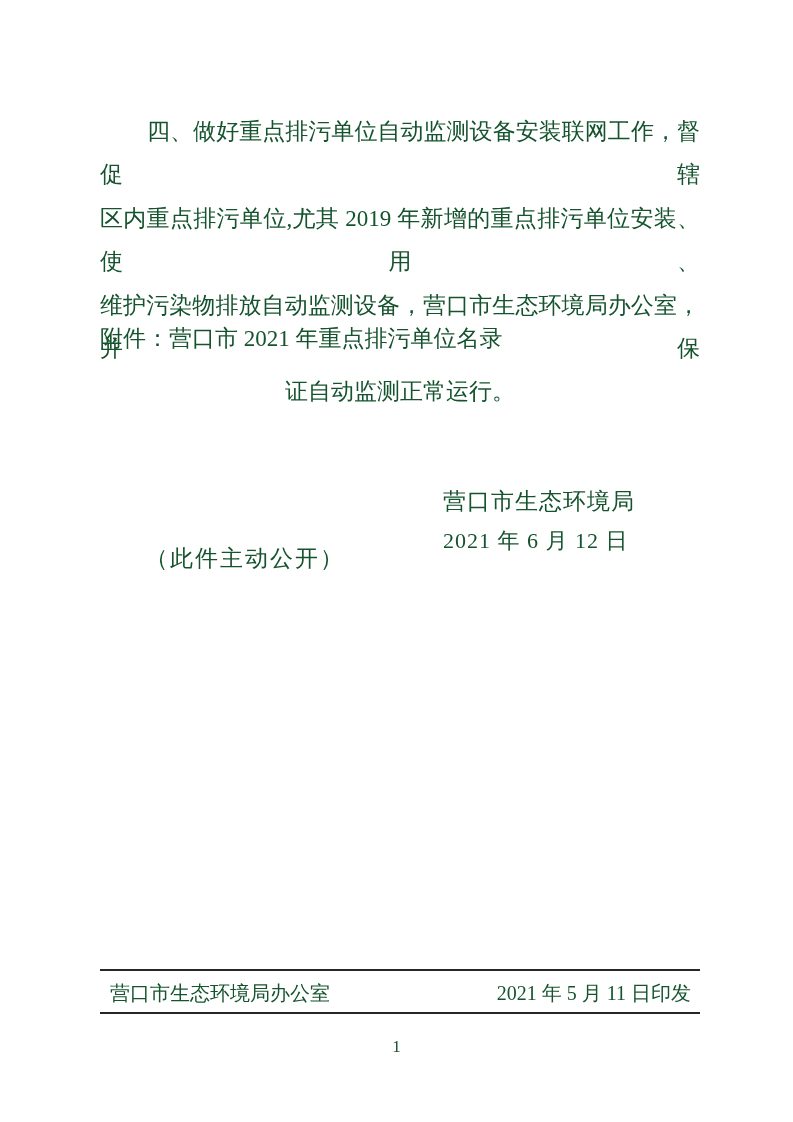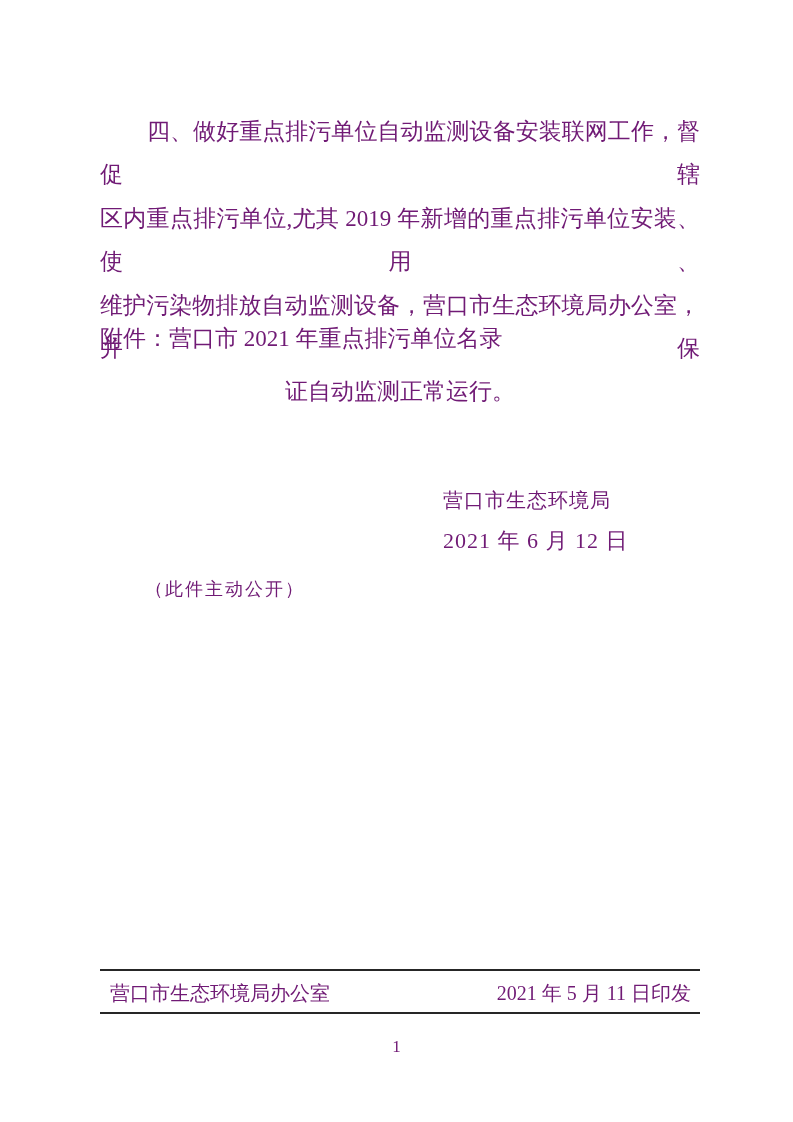--- a/index.html
+++ b/index.html
@@ -3,21 +3,21 @@
 <meta charset="utf-8">
 <style>
   * { margin: 0; padding: 0; box-sizing: border-box; }
   html, body { background: #ffffff; }
   .page {
     position: relative;
     width: 793px;
     height: 1122px;
     margin: 0 auto;
     background: #ffffff;
-    color: #701a75;
+    color: #14532d;
     font-family: "Liberation Serif", "DejaVu Serif", serif;
     overflow: hidden;
   }
   .para {
     position: absolute;
     left: 100px;
     top: 110px;
     width: 600px;
     font-size: 23px;
     line-height: 43.4px;
@@ -33,38 +33,37 @@
     left: 100px;
     top: 324px;
     width: 600px;
     font-size: 23px;
     line-height: 30px;
   }
   .sig-agency {
     position: absolute;
     left: 443px;
     top: 489px;
-    font-size: 20px;
+    font-size: 23px;
     line-height: 26px;
     letter-spacing: 1px;
-    font-family: Liberation Mono, monospace;
   }
   .sig-date {
     position: absolute;
     left: 443px;
     top: 528px;
     font-size: 22px;
     line-height: 26px;
     letter-spacing: 1px;
   }
   .note {
     position: absolute;
     left: 145px;
-    top: 576px;
-    font-size: 18px;
+    top: 545px;
+    font-size: 23px;
     line-height: 27px;
     letter-spacing: 2px;
   }
   .footer-rule {
     position: absolute;
     left: 100px;
     width: 600px;
     height: 2px;
     background: #262626;
   }

